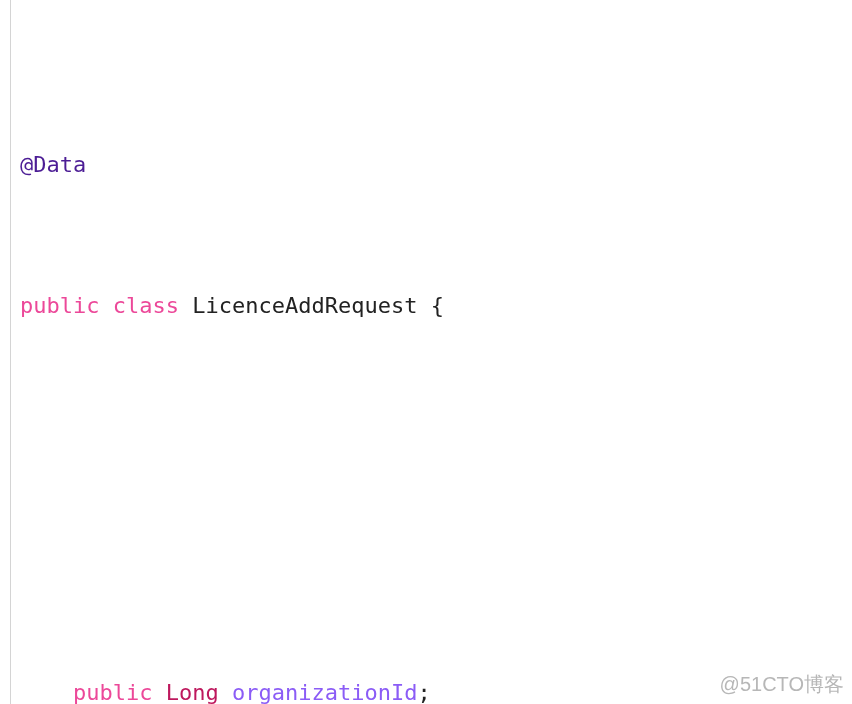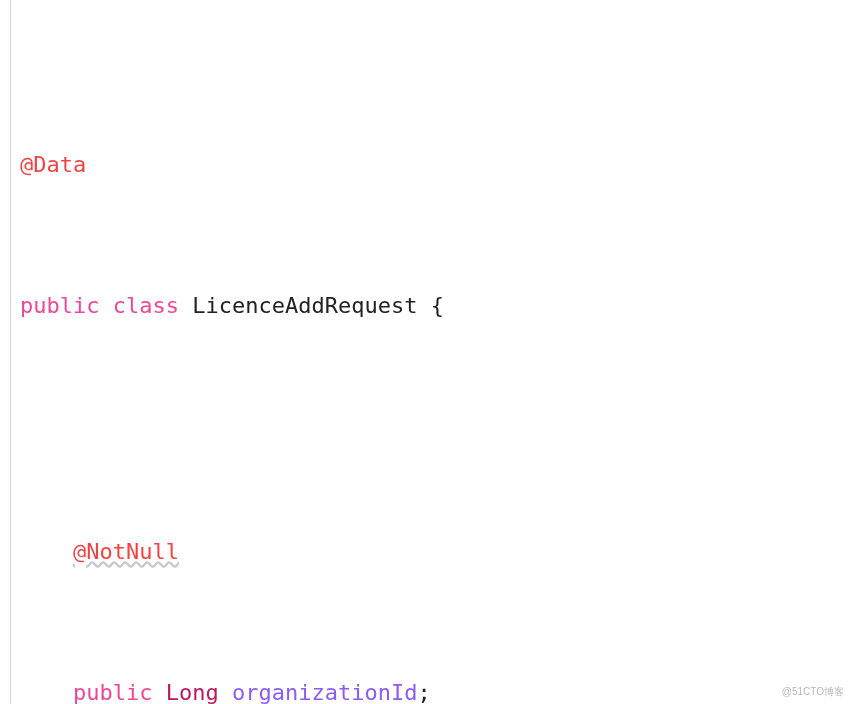--- a/index.html
+++ b/index.html
@@ -30,54 +30,54 @@
     .line {
       padding-left: 16px;
       position: relative;
       z-index: 1;
     }
     .highlight-line {
       background: #fdfbee;
       position: relative;
       z-index: 1;
     }
-    .annotation { color: #ef4444; }
+    .annotation { color: #4c1d95; }
     .wavy {
       text-decoration: underline;
       text-decoration-style: wavy;
       text-decoration-color: #c8c8c8;
     }
     .keyword { color: #ec4899; }
     .classname { color: #222; }
     .type { color: #be185d; }
     .fieldname { color: #8b5cf6; }
     .punct { color: #222; }
     .watermark {
       position: absolute;
       right: 8px;
       bottom: 4px;
       font-family: Arial, sans-serif;
-      font-size: 10px;
+      font-size: 20px;
       color: #b7b7b7;
       z-index: 2;
     }
   </style>
 </head>
 <body>
 
 <div class="code-container">
   <div class="gutter-line"></div>
 
   <div class="line"><span class="annotation">@Data</span></div>
 
   <div class="line"><span class="keyword">public</span> <span class="keyword">class</span> <span class="classname">LicenceAddRequest</span><span class="punct"> {</span></div>
 
   <div class="line"></div>
 
-  <div class="line"><span>    </span><span class="annotation wavy">@NotNull</span></div>
+  <div class="line"><span>    </span></div>
 
   <div class="line"><span>    </span><span class="keyword">public</span> <span class="type">Long</span> <span class="fieldname">organizationId</span><span class="punct">;</span></div>
 
   <div class="line"></div>
 
   
 
   
 
   <div class="line"></div>

